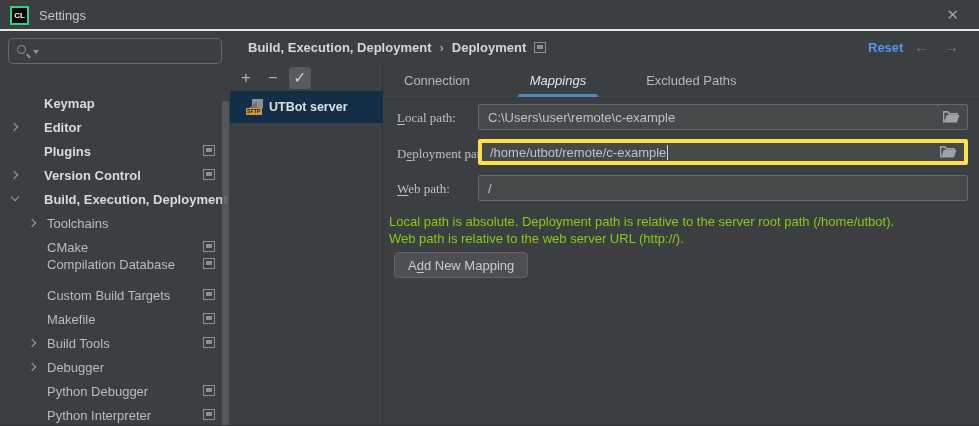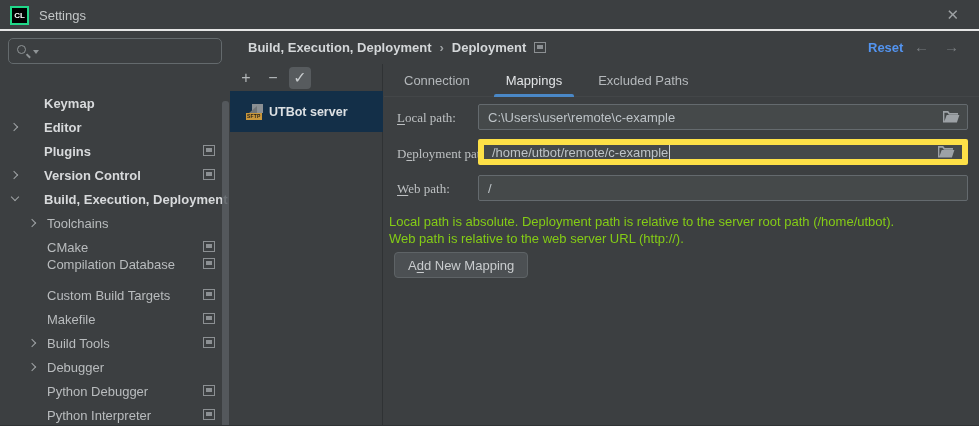--- a/index.html
+++ b/index.html
@@ -55,44 +55,44 @@
   .bc-mod::before { content:""; position:absolute; left:1.5px; top:2px; width:6px; height:4px; background:#8c9093; }
   .reset-link { position:absolute; left:638px; top:9px; color:#5394f0; font-weight:bold; cursor:pointer; }
   .nav-arrow { position:absolute; top:7px; color:#787c7f; font-size:15px; }
   .nav-back { left:684px; } .nav-fwd { left:714px; }
   
   .server-panel { position:absolute; left:230px; top:64px; width:153px; height:362px; background:#3c3f41; border-right:1px solid #2f3234; }
   .srv-toolbar { position:absolute; left:0; top:0; width:153px; height:27px; display:flex; align-items:center; }
   .tb-btn { width:22px; height:22px; display:flex; align-items:center; justify-content:center;
     color:#b4b8ba; font-size:16px; margin-left:5px; border-radius:4px; cursor:pointer; }
   .tb-btn.toggled { background:#575b5e; color:#c9cdcf; }
-  .server-row { position:absolute; left:0; top:27px; width:153px; height:41px;
+  .server-row { position:absolute; left:0; top:27px; width:153px; height:32px;
     background:#132f48; display:flex; align-items:center; }
   .sftp-icon { position:relative; width:17px; height:16px; margin-left:16px; flex:0 0 17px; }
   .sftp-folder { position:absolute; right:0; top:0; width:11px; height:9px; background:#8a8f93; }
   .sftp-folder::before { content:""; position:absolute; left:-3px; top:2px;
     border-top:7px solid transparent; border-right:8px solid #6f7477; }
   .sftp-badge { position:absolute; left:0; bottom:0; background:#c9973b; color:#1d1d1d;
     font-size:5px; font-weight:bold; padding:1px 1px; line-height:1; letter-spacing:.2px; }
   .server-name { margin-left:6px; font-weight:bold; color:#dce0e3; font-size:12.5px; white-space:nowrap; }
   
   .content { position:absolute; left:384px; top:64px; width:595px; height:362px; background:#3c3f41; }
-  .tabs { position:absolute; left:0; top:0; width:595px; height:33px; border-bottom:1px solid #434648; display:flex; }
+  .tabs { position:absolute; left:0; top:0; width:595px; height:33px; border-bottom:1px solid #434648; display:flex;gap:24px; }
   .tab { position:relative; height:33px; display:flex; align-items:center; padding:0 14px;
     color:#b4b8bb; cursor:pointer; }
-  .tab.selected { color:#e2e4e6; }
+  .tab.selected { color:#e2e4e6;font-style:italic; }
   .tab.selected::after { content:""; position:absolute; left:2px; right:2px; bottom:0; height:3px;
     background:#4a88c7; border-radius:2px 2px 0 0; }
   
   .field-label { position:absolute; left:13px; color:#bdc0c2; white-space:nowrap;font-family:Liberation Serif, serif; }
   .mn { text-decoration:underline; text-underline-offset:2px; }
   .path-field { position:absolute; left:94px; width:490px; height:26px;
     background:#45494a; border:1px solid #646a6e; border-radius:2px;
     display:flex; align-items:center; padding:0 30px 0 9px; color:#bdc3c7; white-space:nowrap; }
-  .path-field.focused { border:6px solid #fde047; padding:0 29px 0 8px; }
+  .path-field.focused { border:4px solid #fde047; padding:0 29px 0 8px; }
   .folder-btn { position:absolute; right:7px; top:50%; transform:translateY(-50%);
     width:18px; height:15px; cursor:pointer; }
   .caret-bar { display:inline-block; width:1px; height:15px; background:#d0d4d6; vertical-align:text-bottom; margin-left:1px; }
   .note { position:absolute; left:5px; color:#84cc16; font-size:13px; white-space:nowrap; }
   .add-btn { position:absolute; left:10px; top:188px; height:26px; padding:0 13px;
     background:#4c5053; border:1px solid #5e6366; border-radius:4px;
     color:#c9ccce; font-size:13px; display:flex; align-items:center; cursor:pointer; font-family:"Liberation Sans",sans-serif; }
 </style>
 </head>
 <body>

